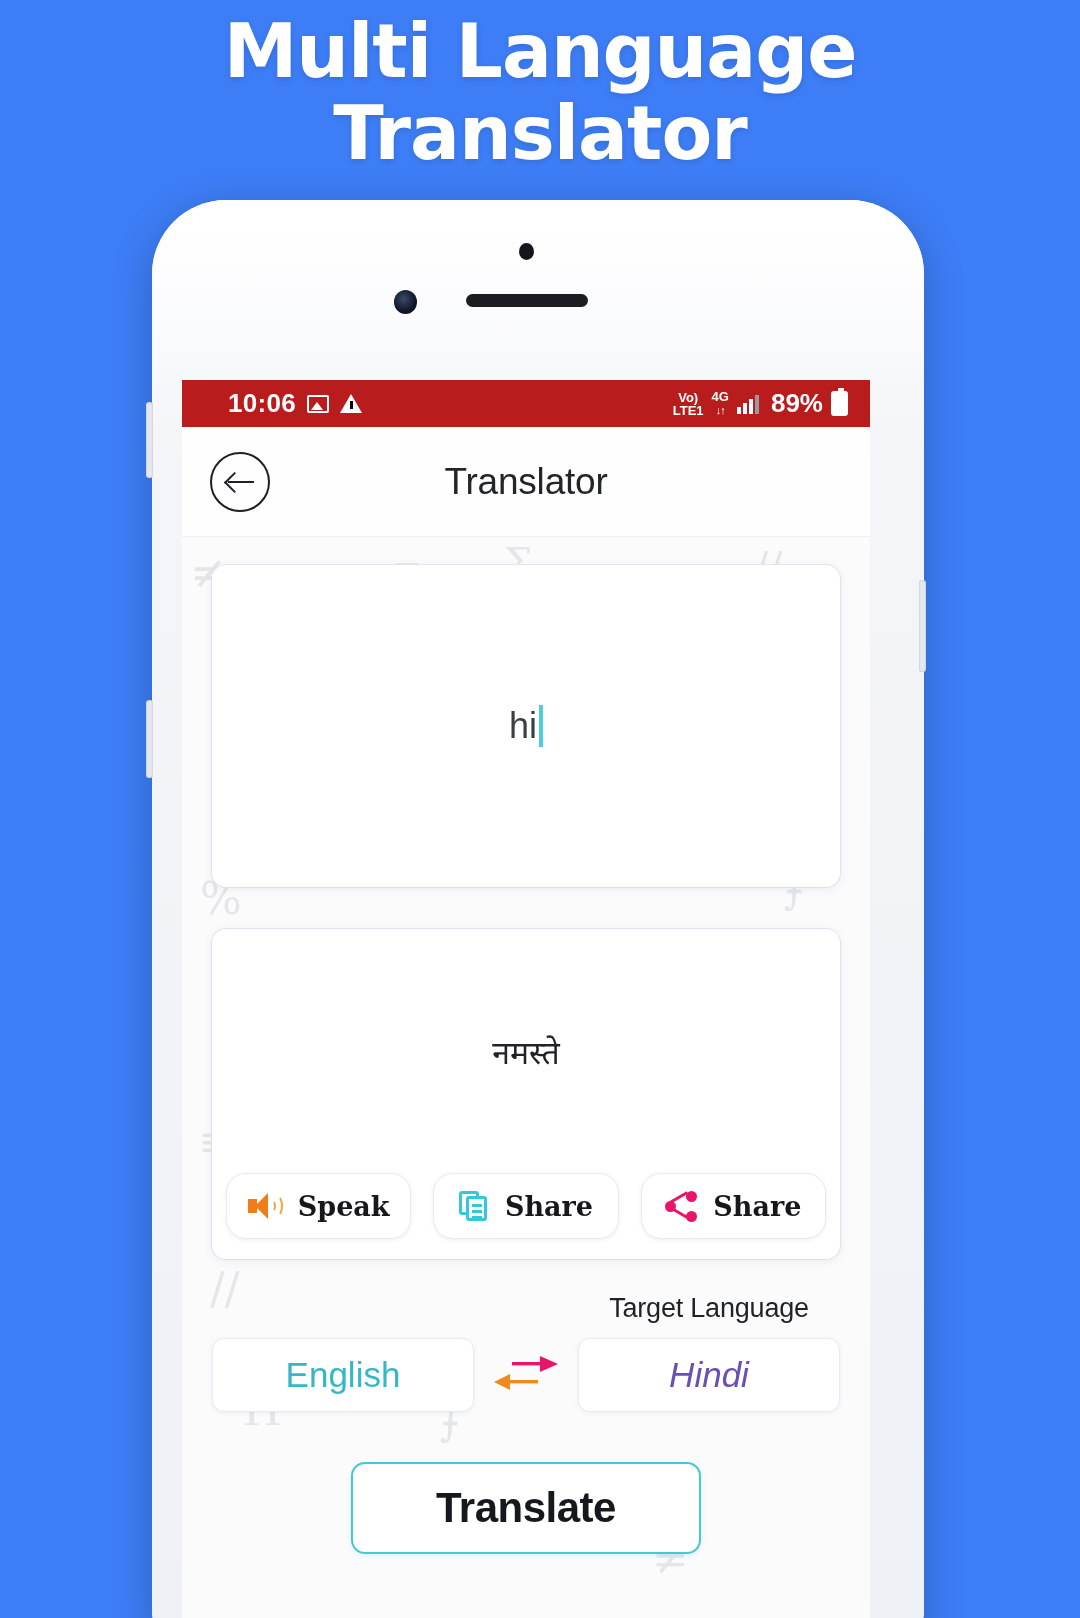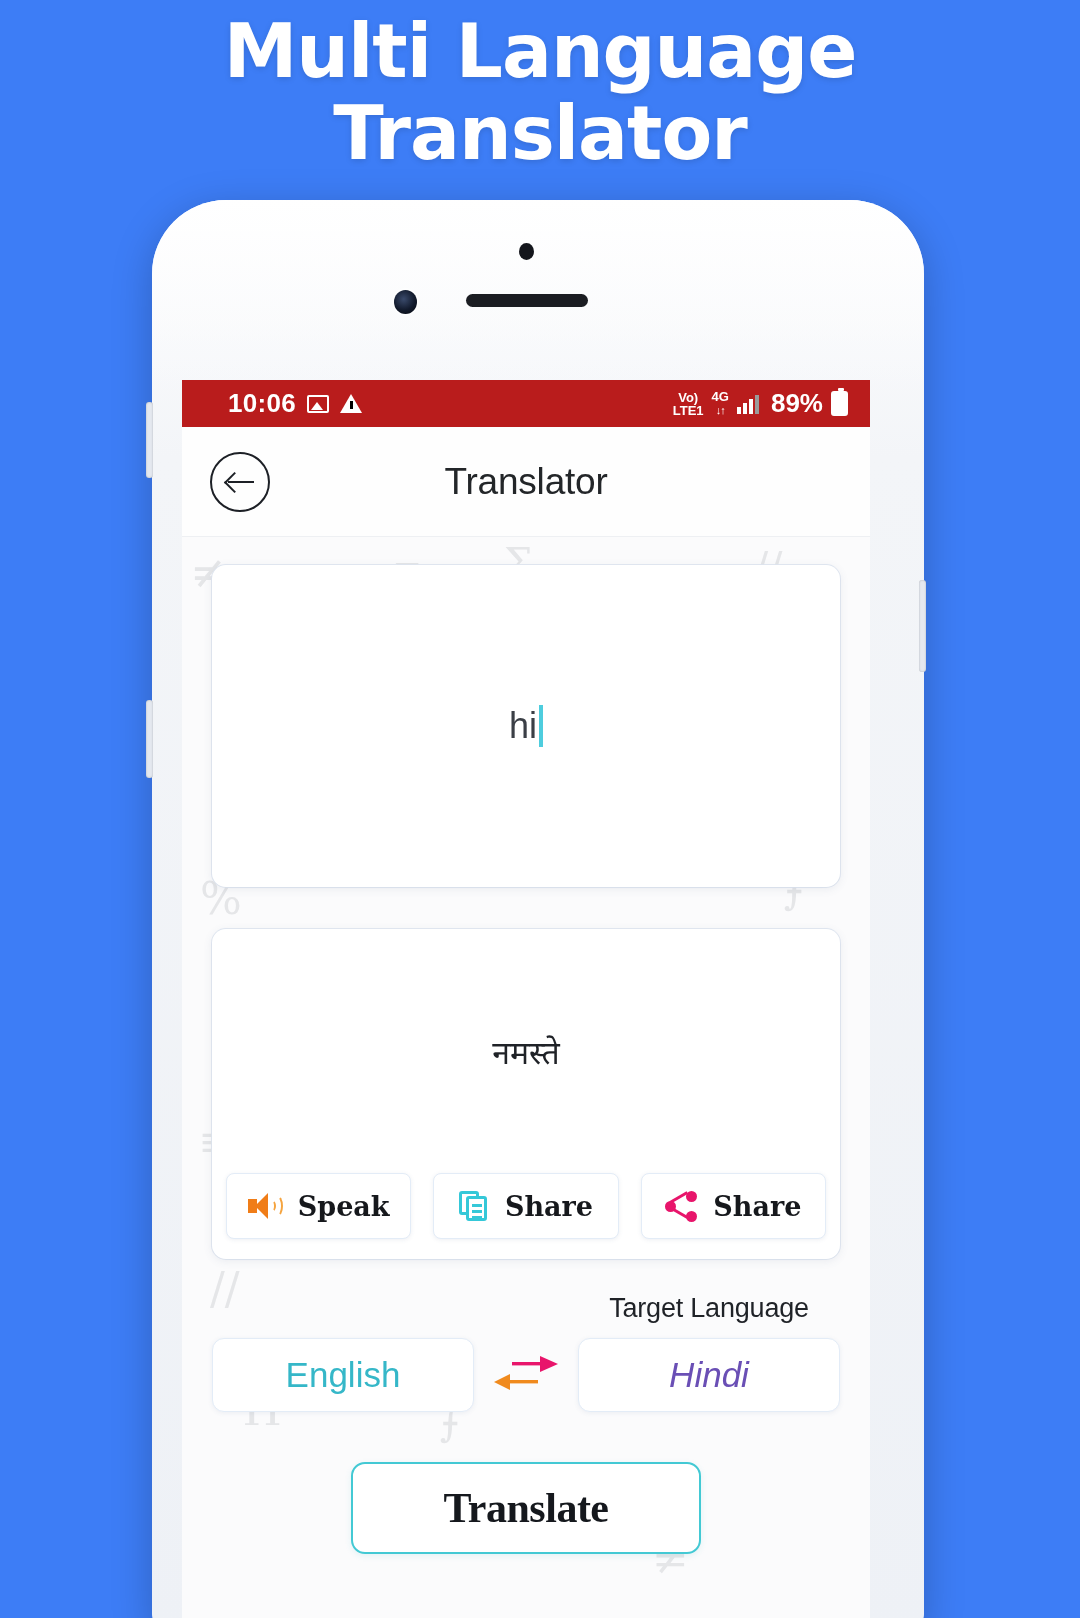--- a/index.html
+++ b/index.html
@@ -214,21 +214,21 @@
   }
 
   .actions {
     display: flex; gap: 22px; padding: 0 14px 20px 14px;
   }
   .action-btn {
     flex: 1;
     height: 66px;
     background: #ffffff;
     border: 1.5px solid #e3ecf7;
-    border-radius: 8px;
+    border-radius: 20px;
     box-shadow: 0 1px 4px rgba(80,100,140,0.10);
     display: flex; align-items: center; justify-content: center; gap: 16px;
   }
   .action-label {
     font-family: "DejaVu Serif", serif;
     font-weight: bold;
     font-size: 27px;
     color: #16181c;
   }
 
@@ -315,21 +315,21 @@
   }
   .translate-btn {
     width: 350px; height: 92px;
     border: 2.5px solid #43c9d4;
     border-radius: 14px;
     background: #ffffff;
     display:flex; align-items:center; justify-content:center;
     box-shadow: 0 2px 6px rgba(60,180,200,0.12);
   }
   .translate-label {
-    font-family: Liberation Serif, serif;
+    font-family: Liberation Sans, sans-serif;
     font-weight: bold;
     font-size: 42px;
     color: #15181d;
     letter-spacing: -0.5px;
   }
 </style>
 </head>
 <body>
 
 <div class="promo-header">

